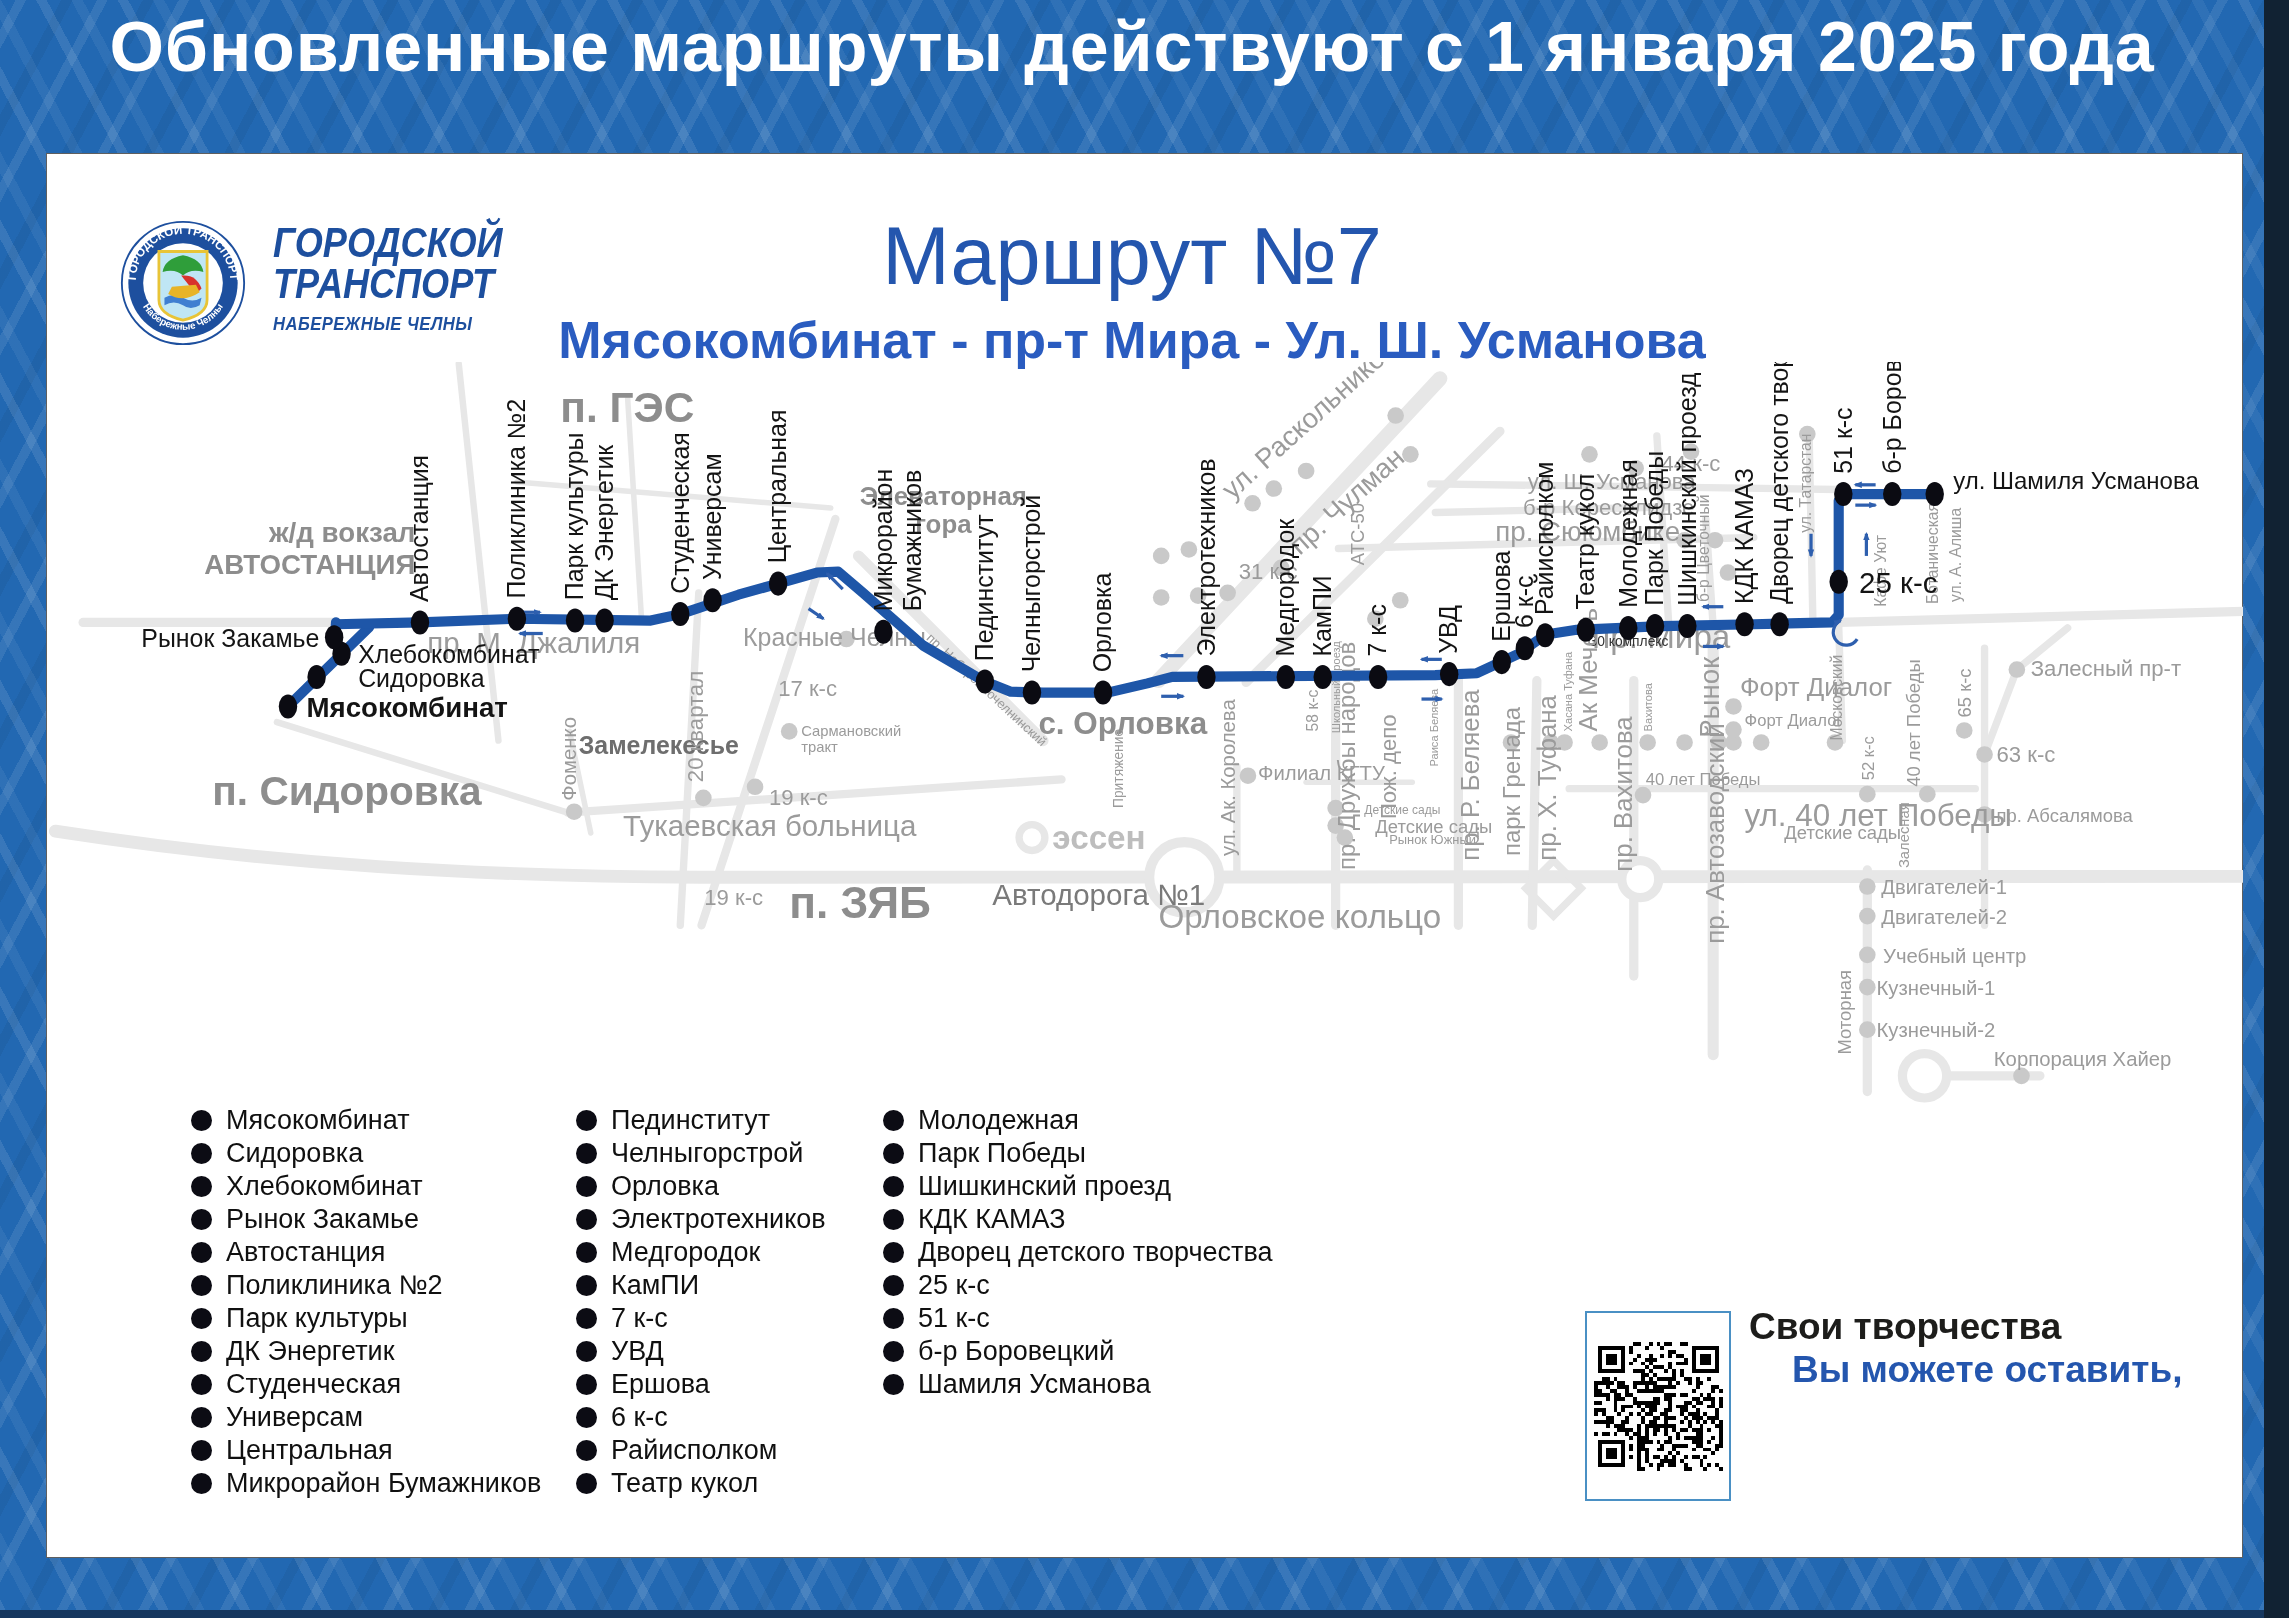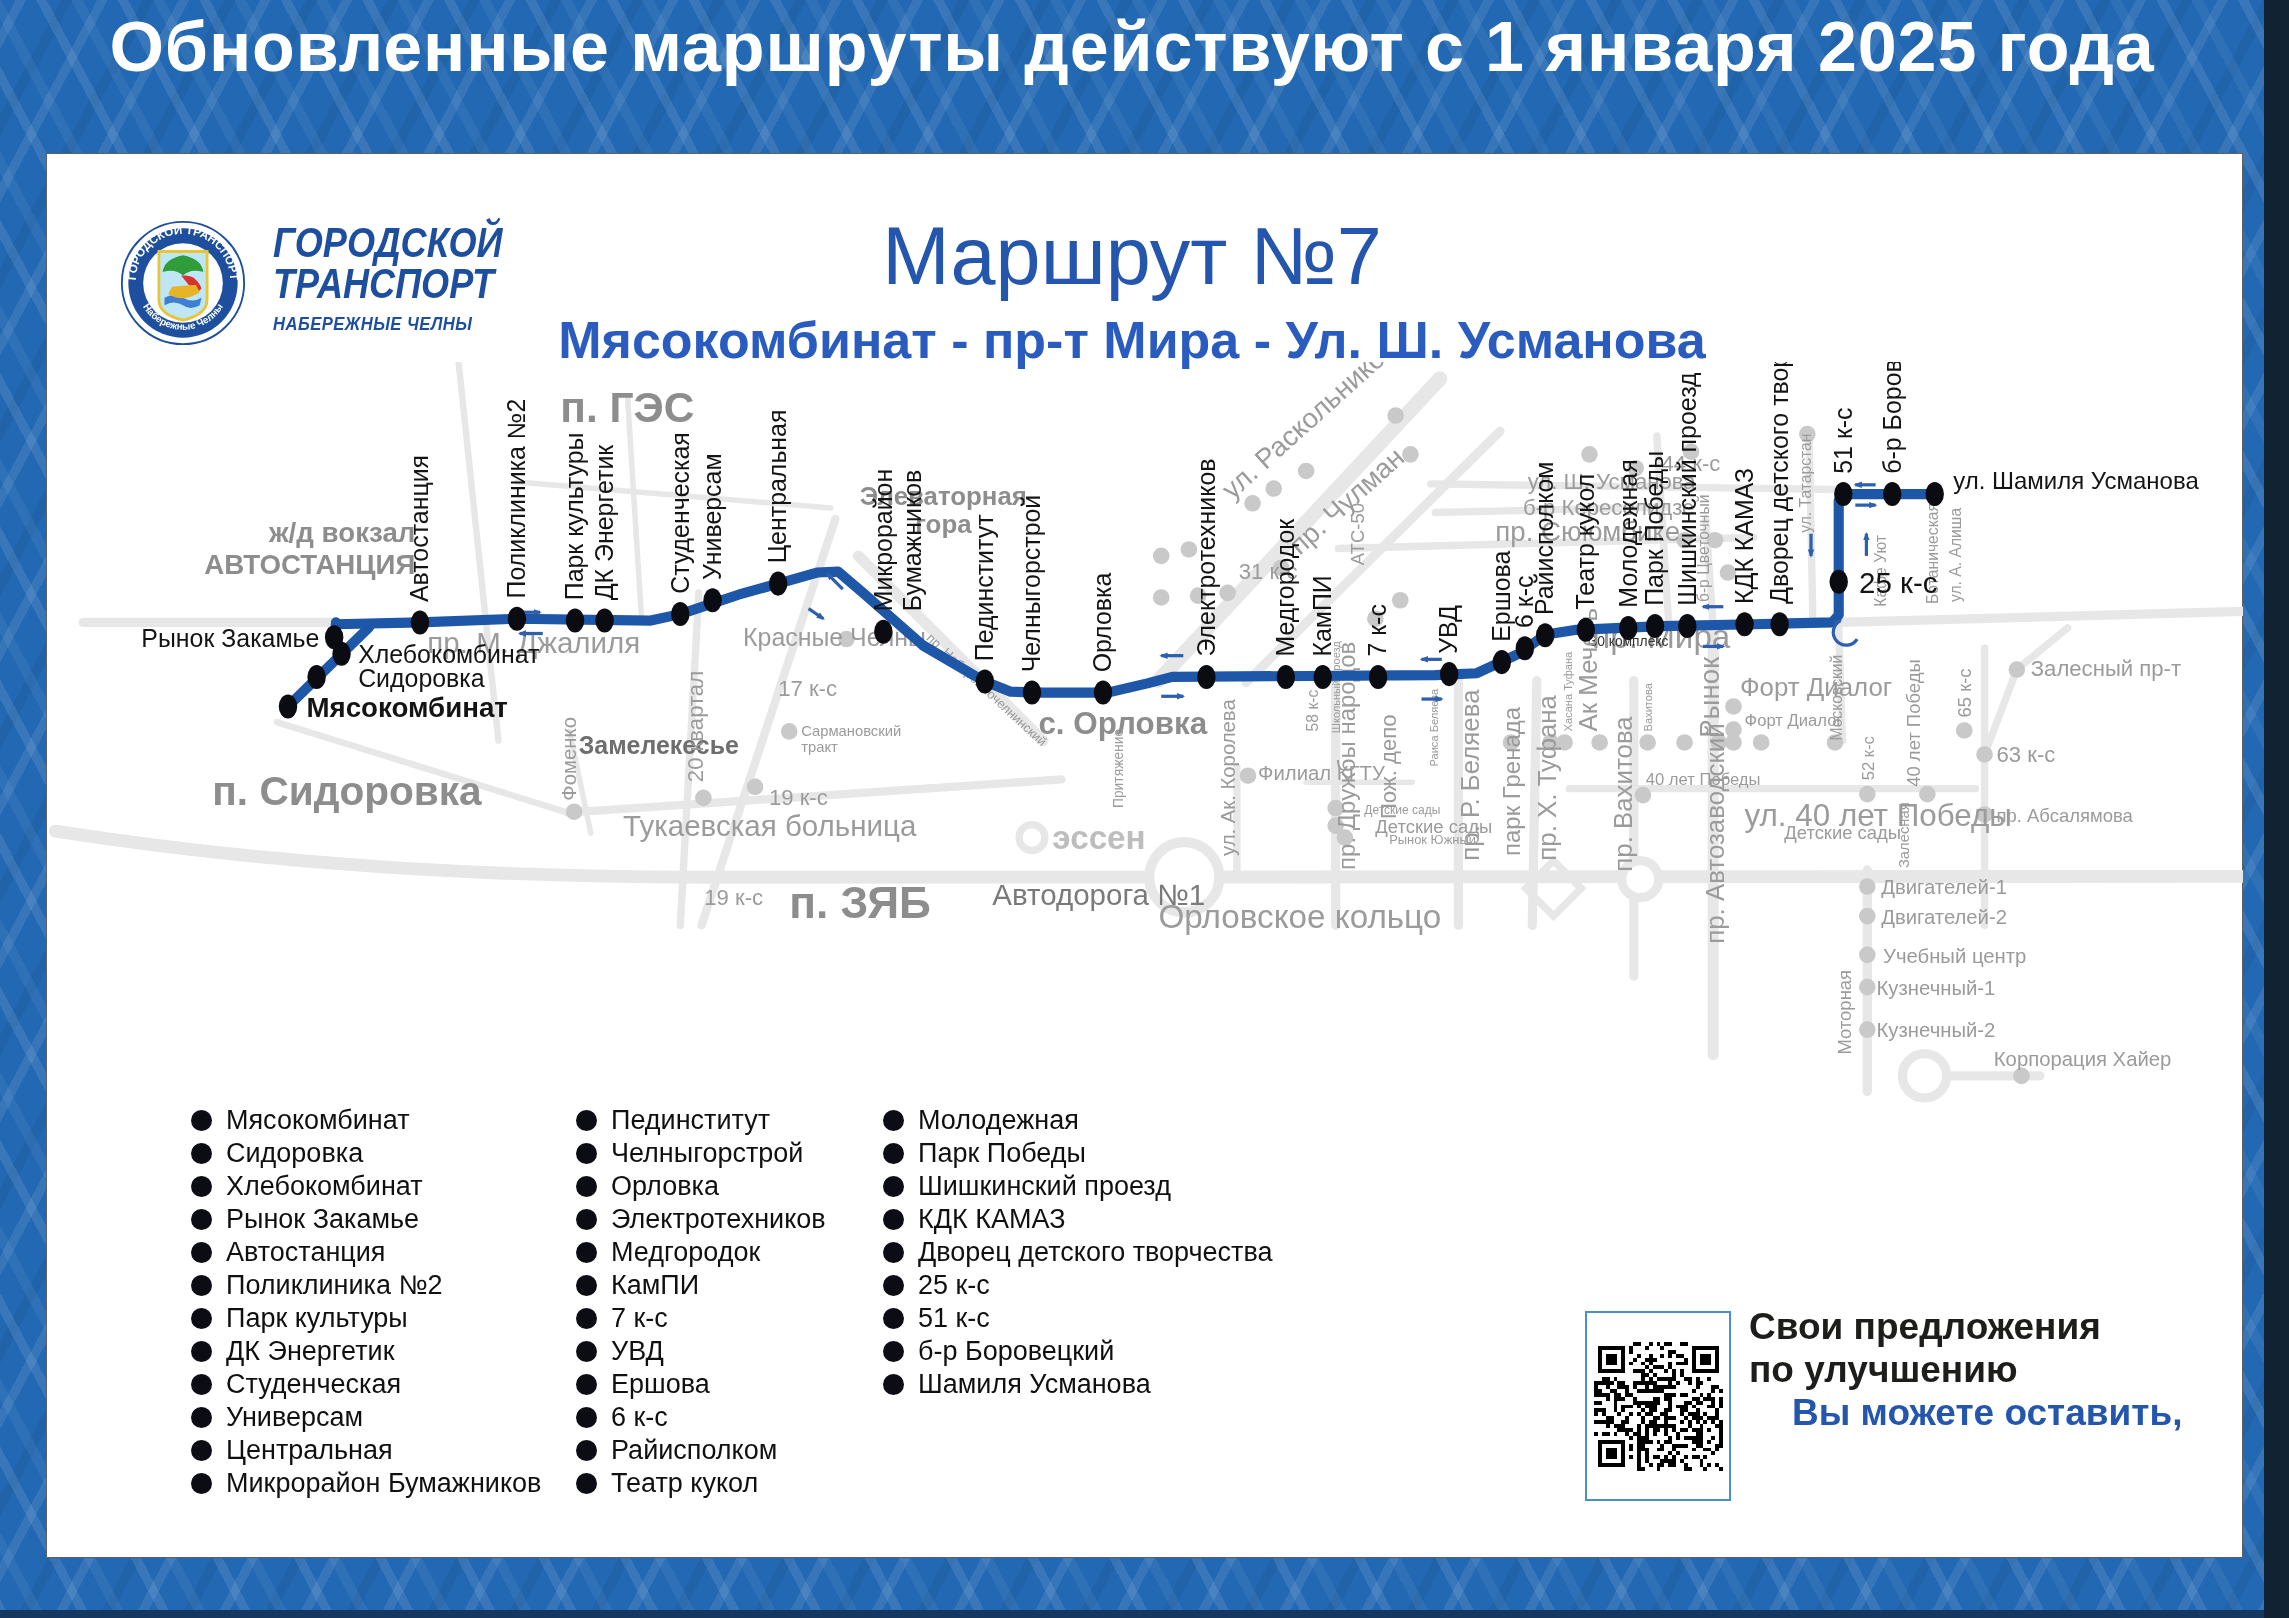--- a/index.html
+++ b/index.html
@@ -885,20 +885,19 @@
         <rect x="25" y="1" width="7" height="7" fill="#000"></rect>
         <rect x="26" y="2" width="5" height="5" fill="#fff"></rect>
         <rect x="27" y="3" width="3" height="3" fill="#000"></rect>
         <rect x="0" y="24" width="9" height="9" fill="#fff"></rect>
         <rect x="1" y="25" width="7" height="7" fill="#000"></rect>
         <rect x="2" y="26" width="5" height="5" fill="#fff"></rect>
         <rect x="3" y="27" width="3" height="3" fill="#000"></rect>
       </svg>
   </div>
   <div class="qr-note" id="qr-note">
-      <div class="black">Свои предложения</div>
-      <div class="black">по улучшению</div>
+      <div class="black">Свои творчества</div>
       <div class="blue">Вы можете оставить,</div>
     </div>
 
   <div class="bottom-strip"></div>
 </div>
 
 
 </body></html>

